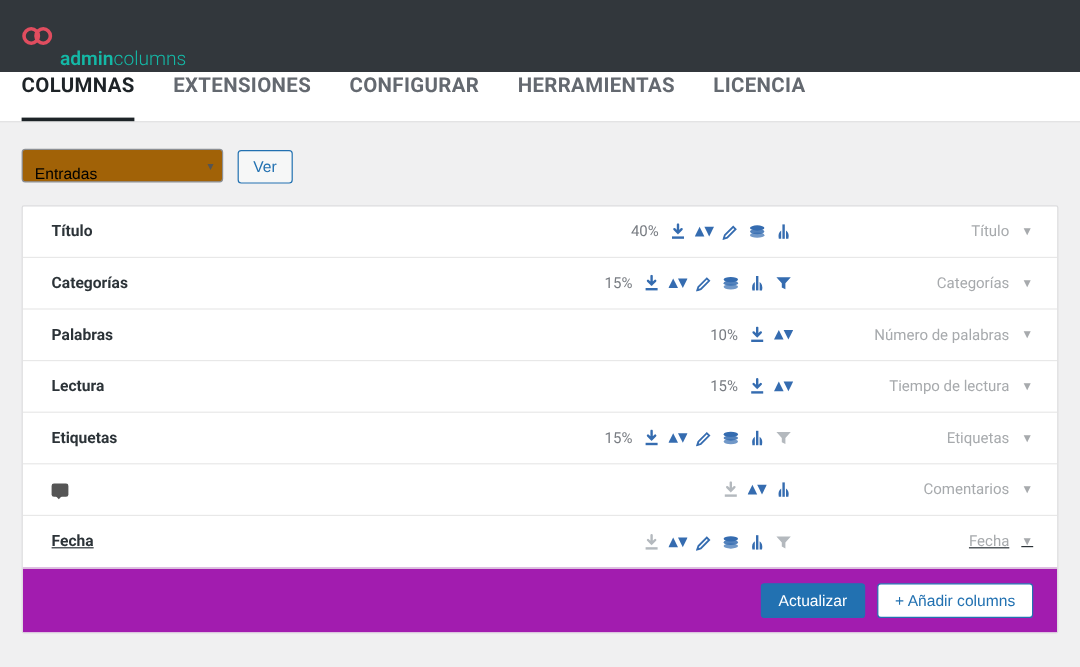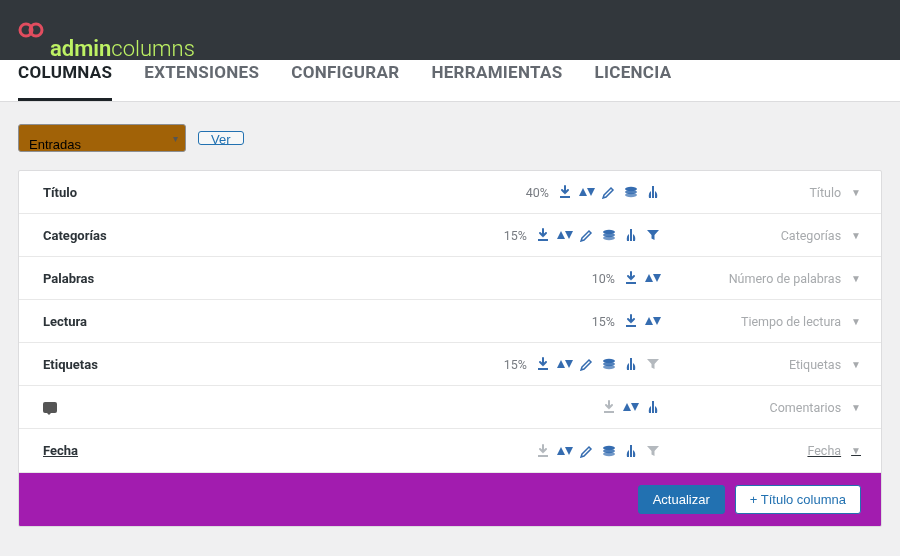--- a/index.html
+++ b/index.html
@@ -1,34 +1,34 @@
 <!DOCTYPE html>
 <html><head>
 <meta charset="utf-8">
 <style>
 * { box-sizing: border-box; margin: 0; padding: 0; }
 body { font-family: -apple-system, BlinkMacSystemFont, "Segoe UI", Roboto, sans-serif; background: #f0f0f1; font-size: 13px; color: #2c3338; }
 
 .topbar { background: #32373c; height: 60px; display: flex; align-items: center; padding: 0 18px; }
 .brand { display: flex; align-items: center; gap: 6px; }
 .brand-logo { color: #e14d5f; font-weight: 700; font-size: 20px; letter-spacing: -1px; }
-.brand-text { color: #bef264; font-weight: 300; font-size: 22px; margin-top: 36px; }
+.brand-text { color: #14b8a6; font-weight: 300; font-size: 16px; margin-top: 36px; }
 .brand-text b { font-weight: 600; }
 
 .tabs { background: #fff; border-bottom: 1px solid #dcdcde; padding: 0 18px; display: flex; gap: 32px; }
 .tab { padding: 2px 0 16px; font-size: 17px; font-weight: 700; letter-spacing: 0.3px; color: #646970; cursor: pointer; border-bottom: 3px solid transparent; }
 .tab.active { color: #1d2327; border-bottom-color: #1d2327; }
 
 .main { padding: 22px 18px; }
 
 .toolbar { display: flex; align-items: center; gap: 12px; margin-bottom: 18px; }
 .select-wrap { position: relative; }
 .select { width: 168px; height: 28px; border: 1px solid #8c8f94; border-radius: 3px; background: #a16207; padding: 12px 24px 0 10px; font-size: 13px; appearance: none; cursor: pointer; }
 .select-caret { position: absolute; right: 8px; top: 50%; transform: translateY(-50%); pointer-events: none; color: #555; font-size: 10px; }
-.btn-outline { height: 14px; padding: 0 12px; border: 1px solid #2271b1; background: #f6f7f7; color: #2271b1; border-radius: 3px; font-size: 13px; cursor: pointer; }
+.btn-outline { height: 28px; padding: 0 12px; border: 1px solid #2271b1; background: #f6f7f7; color: #2271b1; border-radius: 3px; font-size: 13px; cursor: pointer; }
 
 .panel { background: #fff; border: 1px solid #dcdcde; border-radius: 2px; overflow: hidden; }
 .row { display: flex; align-items: center; height: 43px; border-bottom: 1px solid #e8e8e8; padding: 0 20px 0 24px; }
 .row:last-of-type { border-bottom: none; text-decoration: underline; }
 .row-label { flex: 0 0 260px; font-weight: 700; font-size: 13px; }
 .row-mid { flex: 1; display: flex; align-items: center; justify-content: flex-end; gap: 6px; }
 .pct { color: #787c82; font-size: 12.5px; margin-right: 2px; }
 .ic { width: 16px; height: 16px; display: inline-flex; align-items: center; justify-content: center; }
 .row-right { flex: 0 0 200px; display: flex; align-items: center; justify-content: flex-end; gap: 10px; }
 .type-label { color: #a7aaad; font-size: 12.5px; }
@@ -327,16 +327,16 @@
             </span>
           </div>
           <div class="row-right">
             <span class="type-label">Fecha</span>
             <span class="caret">▼</span>
           </div>
         </div>
       </div>
     <div class="footer">
       <button class="btn-primary">Actualizar</button>
-      <button class="btn-add">+ Título columna</button>
+      <button class="btn-add">+ Añadir columns</button>
     </div>
   </div>
 </div>
 
 </body></html>

